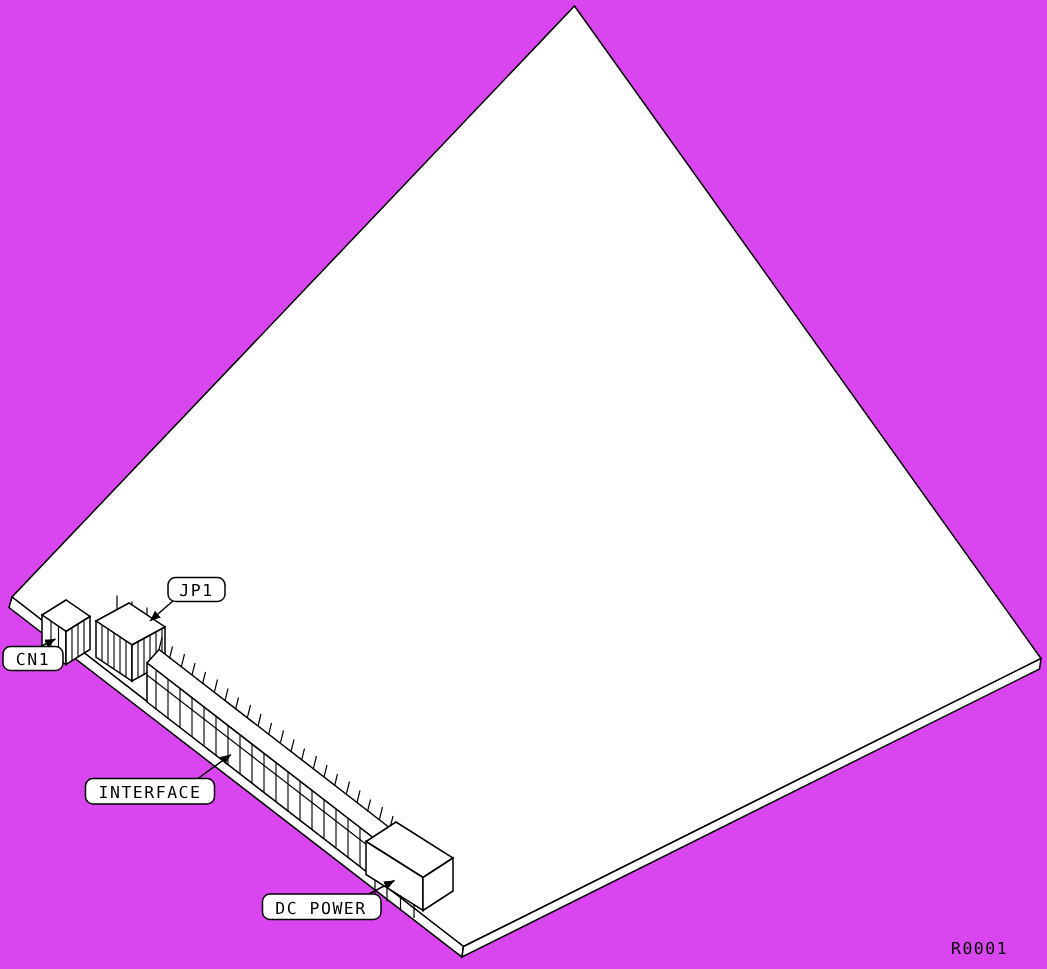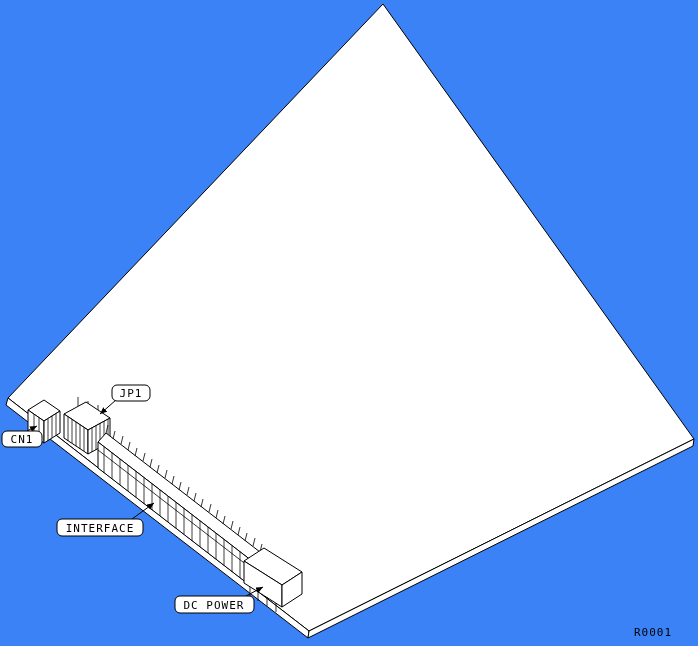--- a/index.html
+++ b/index.html
@@ -5,21 +5,21 @@
   html, body {
     margin: 0;
     padding: 0;
     background: #ffffff;
     font-family: "DejaVu Sans Mono", "Liberation Mono", monospace;
   }
   #stage {
     position: relative;
     width: 698px;
     height: 646px;
-    background: #3b82f6;
+    background: #d946ef;
     overflow: hidden;
   }
   svg { display: block; }
   .outline  { fill: #ffffff; stroke: #000000; stroke-width: 1; }
   .thin     { stroke: #000000; stroke-width: 0.8; fill: none; }
   .hatch    { stroke: #000000; stroke-width: 0.75; fill: none; }
   .leader   { stroke: #000000; stroke-width: 1; fill: none; }
   .callout-box { fill: #ffffff; stroke: #000000; stroke-width: 1; }
   .callout-text {
     font-family: "DejaVu Sans Mono", "Liberation Mono", monospace;

